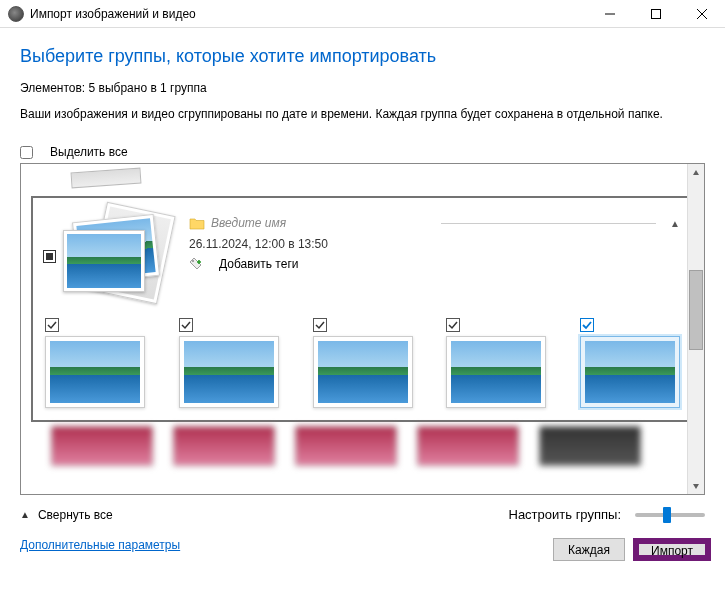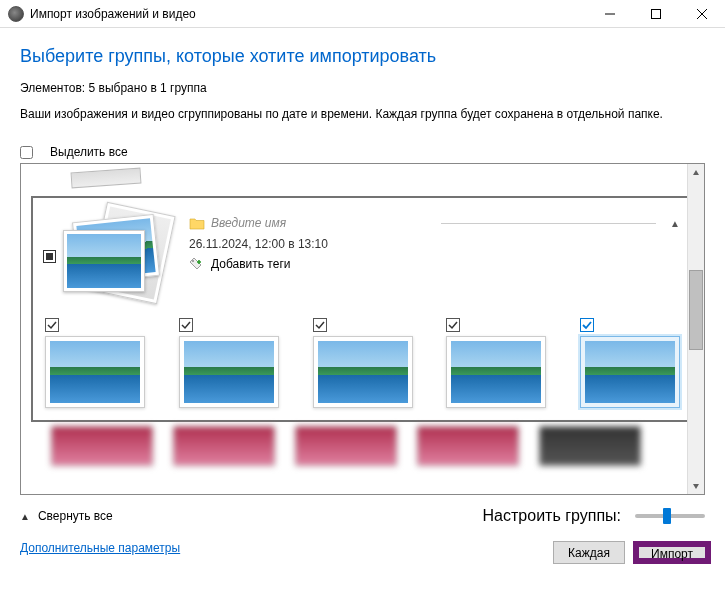--- a/index.html
+++ b/index.html
@@ -101,21 +101,21 @@
   color: #888; font-style: italic; font-size: 12px;
   flex: 1;
   border: none;
   border-bottom: 1px solid transparent;
 }
 .name-line {
   flex: 1; height: 1px; background: #ccc; margin-left: 8px;
 }
 .collapse-arrow { font-size: 10px; color: #555; margin-left: 8px; }
 .date-text { font-size: 12px; color: #333; margin-bottom: 6px; }
-.tags-row { display: flex; align-items: center; gap: 8px; font-size: 12px; }
+.tags-row { display: flex; align-items: center; gap: 16px; font-size: 12px; }
 .tag-icon { width: 14px; height: 14px; }
 .thumbs-row { display: flex; gap: 22px; margin-top: 16px; justify-content: space-between; }
 .thumb-item { position: relative; }
 .thumb-check {
   position: absolute; left: 0; top: 0;
   width: 14px; height: 14px;
   border: 1px solid #555;
   background: #fff;
   display: flex; align-items: center; justify-content: center;
 }
@@ -162,21 +162,21 @@
 }
 .scrollbar-btn.bottom { position: absolute; bottom: 0; left: 0; right: 0; }
 .bottom-controls {
   display: flex; align-items: center;
   padding: 12px 20px 8px 20px;
   gap: 8px;
 }
 .collapse-icon { font-size: 10px; color: #333; }
 .collapse-text { font-size: 12px; }
 .spacer { flex: 1; }
-.adjust-label { font-size: 16px; margin-right: 6px; }
+.adjust-label { font-size: 13px; margin-right: 6px; }
 .slider {
   width: 70px; height: 4px; background: #bbb;
   position: relative; border-radius: 2px;
 }
 .slider-thumb {
   position: absolute; left: 28px; top: -6px;
   width: 8px; height: 16px;
   background: #0078d7;
   border-radius: 1px;
 }
@@ -252,21 +252,21 @@
           </div>
           <div class="group-meta">
             <div class="name-row">
               <svg class="folder-icon" viewBox="0 0 16 13">
                   <path d="M1 2 L6 2 L7 3.5 L15 3.5 L15 12 L1 12 Z" fill="#ffd766" stroke="#d4a828" stroke-width="0.6"></path>
                 </svg>
               <span class="name-input">Введите имя</span>
               <div class="name-line"></div>
               <span class="collapse-arrow">▲</span>
             </div>
-            <div class="date-text">26.11.2024, 12:00 в 13:10</div>
+            <div class="date-text">26.11.2024, 12:00 в 13:50</div>
             <div class="tags-row">
               <svg class="tag-icon" viewBox="0 0 14 14">
                   <path d="M1 5 L5 1 L12 8 L8 12 Z" fill="#eee" stroke="#888" stroke-width="0.8"></path>
                   <circle cx="4" cy="4" r="1" fill="#888"></circle>
                   <path d="M10 3 L10 7 M8 5 L12 5" stroke="#2a9a2a" stroke-width="1.6"></path>
                 </svg>
               <span>Добавить теги</span>
             </div>
           </div>
         </div>

